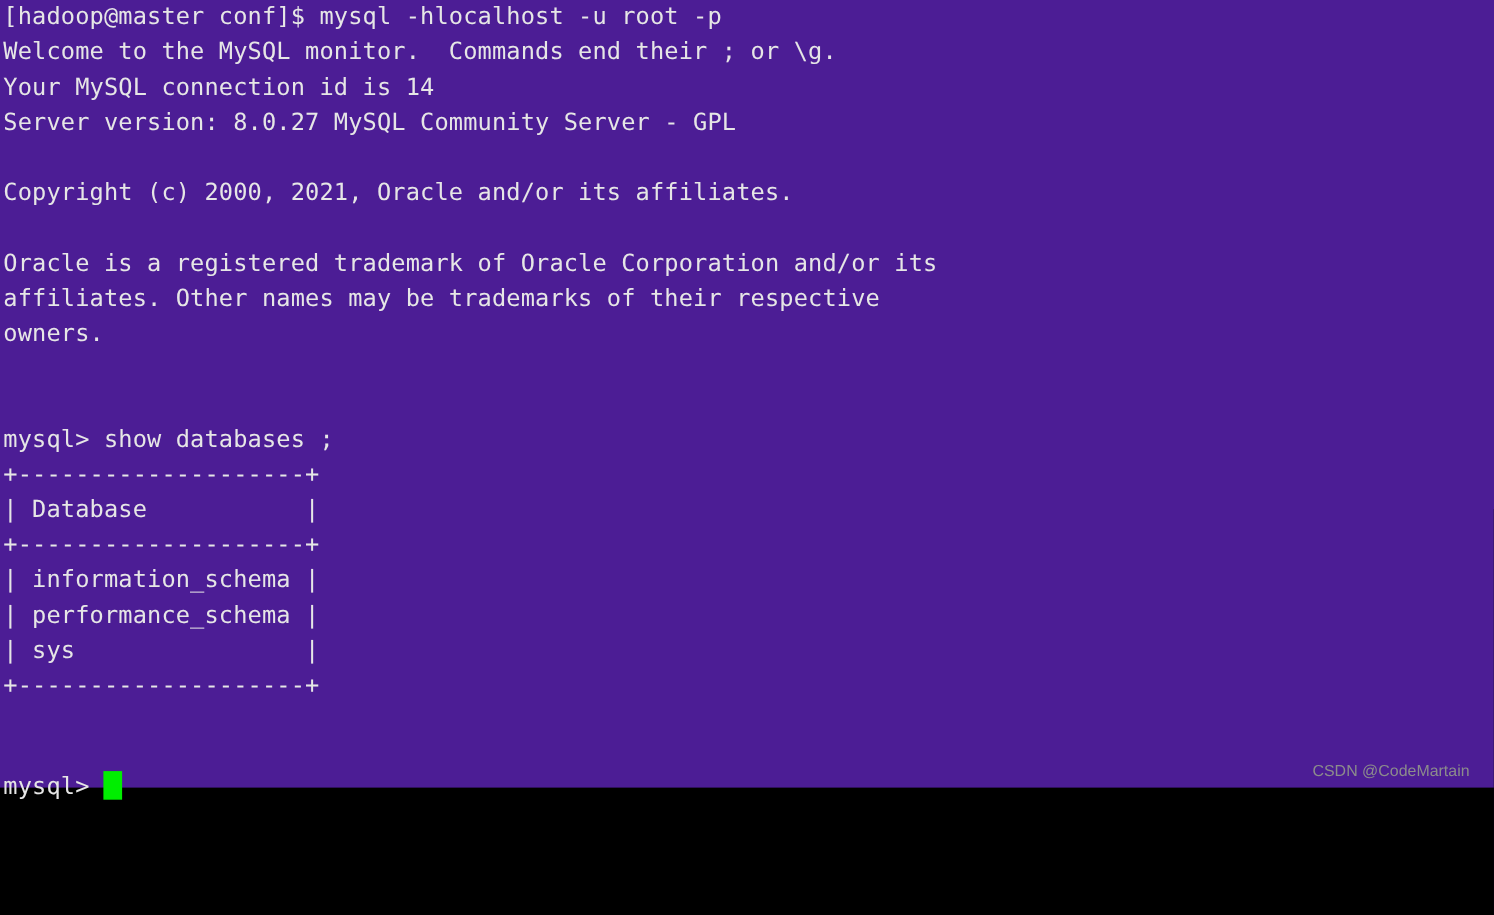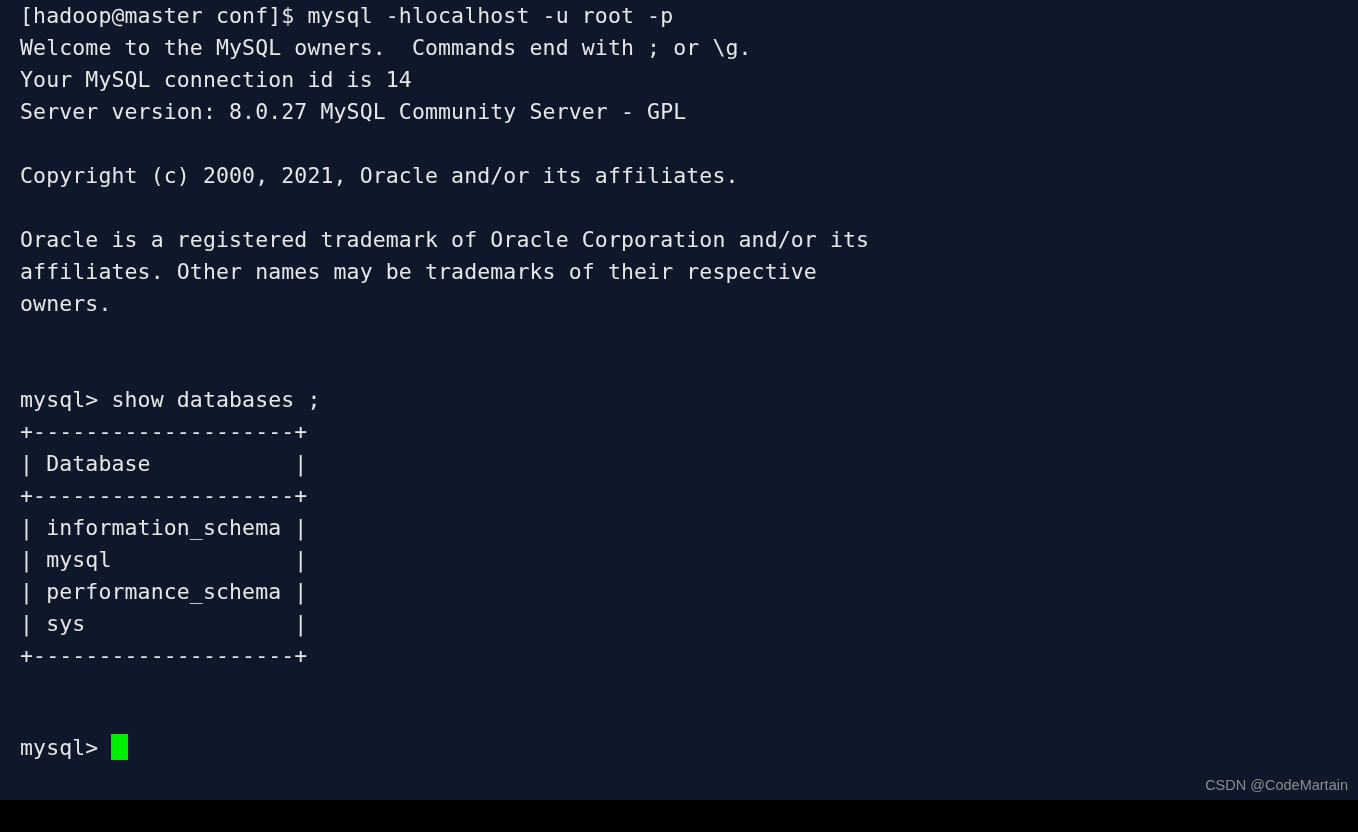--- a/index.html
+++ b/index.html
@@ -11,24 +11,24 @@
   body {
     width: 1358px;
     height: 832px;
     overflow: hidden;
     font-family: "DejaVu Sans Mono", "Liberation Mono", monospace;
   }
 
   #terminal {
     position: relative;
     width: 1358px;
-    height: 800px;
-    background: #0f172a;
+    height: 716px;
+    background: #4c1d95;
     box-sizing: border-box;
-    padding: 0px 0px 0px 20px;
+    padding: 0px 0px 0px 3px;
   }
 
   .line {
     font-family: "DejaVu Sans Mono", "Liberation Mono", monospace;
     font-size: 21.5px;
     line-height: 32px;
     height: 32px;
     letter-spacing: 0.12px;
     color: #e6e6e6;
     white-space: pre;
@@ -50,53 +50,52 @@
     display: inline-block;
     width: 17px;
     height: 26px;
     background: #00ee00;
     vertical-align: -5px;
     margin-left: 0px;
   }
 
   #watermark {
     position: absolute;
-    right: 10px;
+    right: 22px;
     bottom: 6px;
     font-family: "Liberation Sans", "DejaVu Sans", sans-serif;
     font-size: 14.5px;
     line-height: 18px;
     color: #8c8c8c;
     white-space: pre;
     user-select: none;
   }
 </style>
 </head>
 <body>
 
 <div id="terminal">
 
   <div class="line">[hadoop@master conf]$ mysql -hlocalhost -u root -p</div>
-  <div class="line">Welcome to the MySQL owners.  Commands end with ; or \g.</div>
+  <div class="line">Welcome to the MySQL monitor.  Commands end their ; or \g.</div>
   <div class="line">Your MySQL connection id is 14</div>
   <div class="line">Server version: 8.0.27 MySQL Community Server - GPL</div>
   <div class="line blank"></div>
   <div class="line">Copyright (c) 2000, 2021, Oracle and/or its affiliates.</div>
   <div class="line blank"></div>
   <div class="line">Oracle is a registered trademark of Oracle Corporation and/or its</div>
   <div class="line">affiliates. Other names may be trademarks of their respective</div>
   <div class="line">owners.</div>
   <div class="line blank"></div>
   <div class="line blank"></div>
   <div class="line">mysql&gt; show databases ;</div>
   <div class="line">+--------------------+</div>
   <div class="line">| Database           |</div>
   <div class="line">+--------------------+</div>
   <div class="line">| information_schema |</div>
-  <div class="line">| mysql              |</div>
   <div class="line">| performance_schema |</div>
   <div class="line">| sys                |</div>
   <div class="line">+--------------------+</div>
   <div class="line blank"></div>
 
   <div class="line prompt-line"><span>mysql&gt; </span><span class="cursor-block"></span></div>
 
   <div id="watermark">CSDN @CodeMartain</div>
 
 </div>

